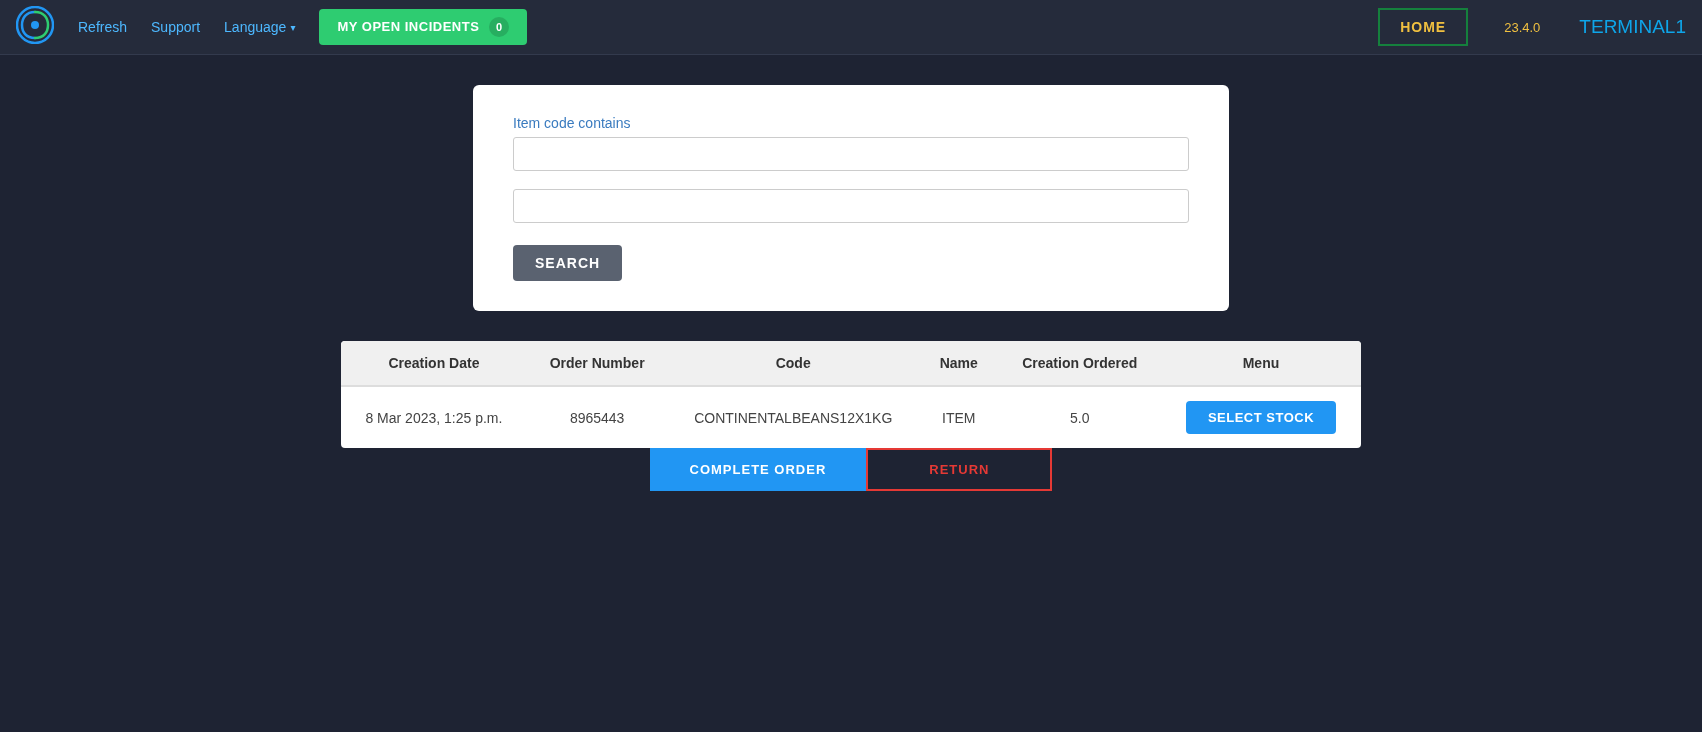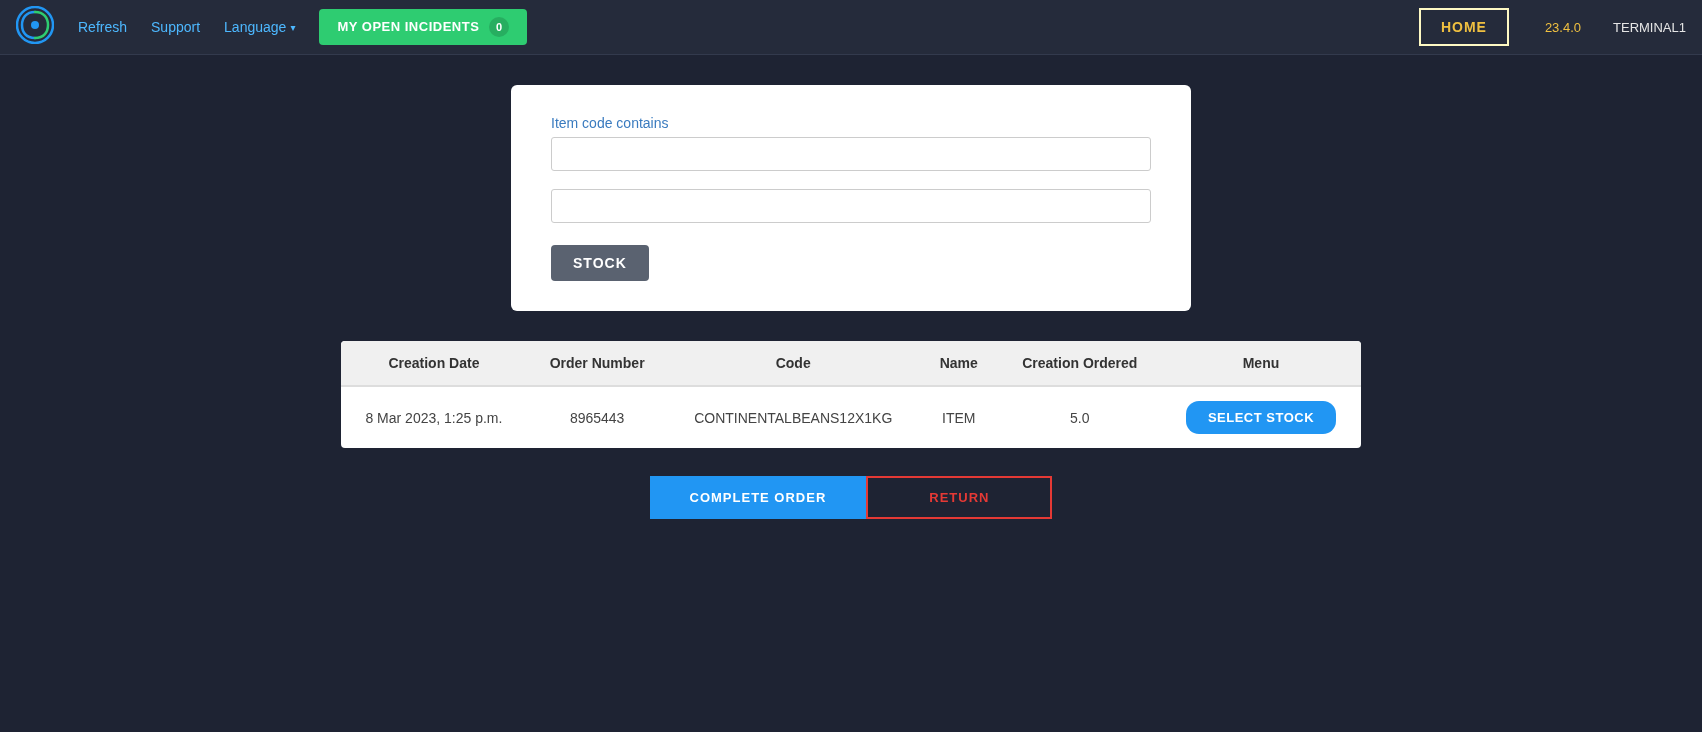--- a/index.html
+++ b/index.html
@@ -64,54 +64,54 @@
       width: 20px;
       height: 20px;
       display: inline-flex;
       align-items: center;
       justify-content: center;
       font-size: 11px;
       margin-left: 6px;
     }
     .nav-spacer { flex: 1; }
     .home-btn {
-      border: 2px solid #fef9c3;
+      border: 2px solid #15803d;
       color: #f0c040;
       background: none;
       padding: 9px 20px;
       font-size: 14px;
       font-weight: bold;
       cursor: pointer;
       letter-spacing: 1px;
     }
     .version-label {
       color: #f0c040;
       font-size: 13px;
       margin-left: 12px;
     }
     .terminal-label {
-      color: #e5e5e5;
-      font-size: 13px;
-      margin-left: 8px;
+      color: #0ea5e9;
+      font-size: 19px;
+      margin-left: 15px;
     }
 
     
     .main {
       display: flex;
       flex-direction: column;
       align-items: center;
       padding: 30px 16px;
     }
 
     
     .search-panel {
       background: #fff;
       border-radius: 6px;
       padding: 30px 40px 30px 40px;
-      width: 680px;
+      width: 756px;
       max-width: 100%;
       margin-bottom: 30px;
     }
     .field-label {
       color: #3a7bbf;
       font-size: 14px;
       margin-bottom: 6px;
     }
     .field-input {
       width: 100%;
@@ -136,21 +136,20 @@
       margin-top: 4px;
     }
 
     
     .table-container {
       background: #fff;
       border-radius: 4px;
       width: 1020px;
       max-width: 100%;
       overflow: hidden;
-      margin-bottom: 28px;
     }
     table {
       width: 100%;
       border-collapse: collapse;
       color: #333;
       font-size: 14px;
     }
     thead tr {
       background-color: #f0f0f0;
       border-bottom: 2px solid #ddd;
@@ -171,21 +170,21 @@
       text-align: center;
       color: #444;
     }
     .select-stock-btn {
       background-color: #2196f3;
       color: #fff;
       border: none;
       padding: 9px 22px;
       font-size: 13px;
       font-weight: bold;
-      border-radius: 13px;
+      border-radius: 4px;
       cursor: pointer;
       letter-spacing: 0.5px;
     }
 
     
     .bottom-buttons {
       display: flex;
       gap: 0;
     }
     .complete-order-btn {
@@ -242,21 +241,21 @@
 </div>
 
 <div class="main">
 
   <div class="search-panel">
     <div class="field-label">Item code contains</div>
     <input class="field-input" type="text" placeholder="" style="">
 
     <input class="field-input" type="text" placeholder="" style="">
 
-    <button class="search-btn">STOCK</button>
+    <button class="search-btn">SEARCH</button>
   </div>
 
   <div class="table-container">
     <table>
       <thead>
         <tr>
           <th>Creation Date</th>
           <th>Order Number</th>
           <th>Code</th>
           <th>Name</th>

